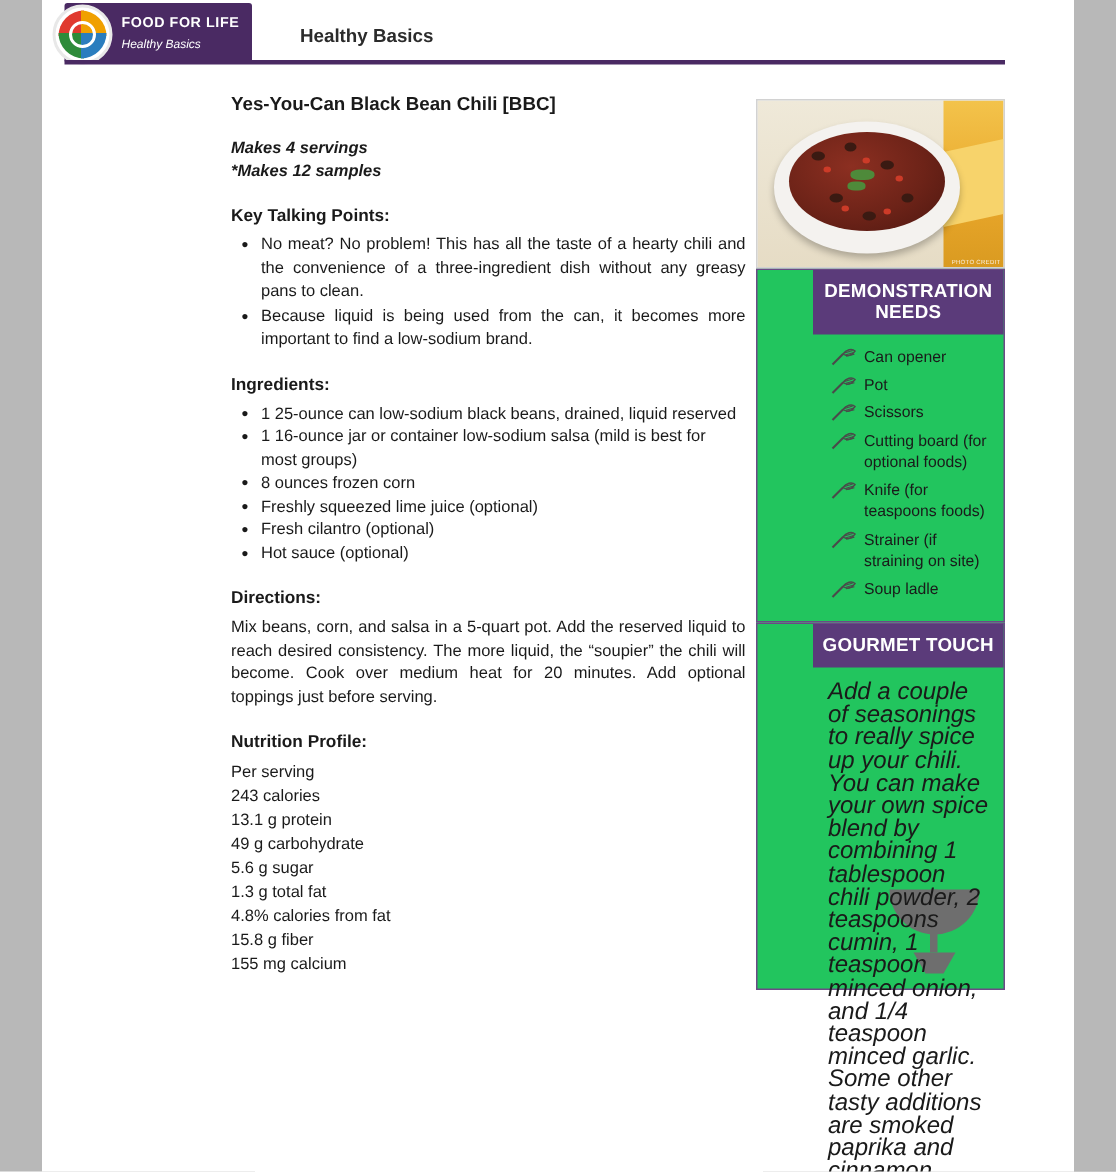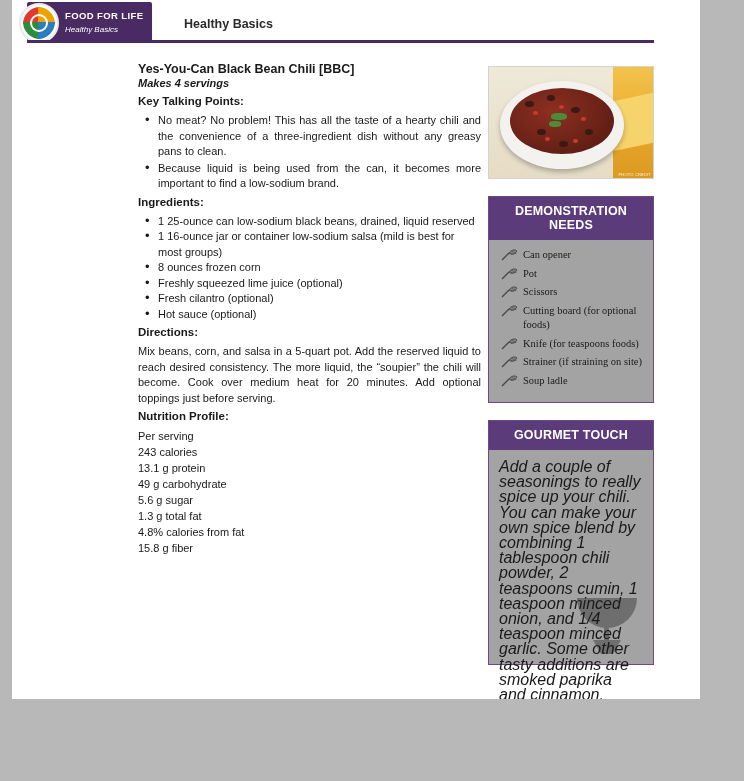--- a/index.html
+++ b/index.html
@@ -8,24 +8,24 @@
   }
   body {
     width: 744px;
     height: 781px;
     background: #b8b8b8;
     font-family: "Liberation Sans", sans-serif;
     overflow: hidden;
   }
   .page {
     position: absolute;
-    left: 12px;
+    left: 28px;
     top: 0;
     width: 688px;
-    height: 699px;
+    height: 781px;
     background: #ffffff;
     overflow: hidden;
   }
   
   .header {
     position: relative;
     height: 46px;
   }
   .logo-wrap {
     position: absolute;
@@ -103,34 +103,34 @@
   .left-col {
     position: absolute;
     left: 126px;
     top: 62px;
     width: 343px;
   }
   .recipe-title {
     font-size: 12.5px;
     font-weight: bold;
     color: #1a1a1a;
-    margin: 0 0 0 0;
+    margin: 0 0 16px 0;
   }
   .servings {
     font-size: 11px;
     font-style: italic;
     font-weight: bold;
     color: #1a1a1a;
     line-height: 15px;
   }
   .sec-head {
     font-size: 11.5px;
     font-weight: bold;
     color: #1a1a1a;
-    margin: 4px 0 6px 0;
+    margin: 16px 0 6px 0;
   }
   ul.bullets {
     margin: 0;
     padding: 0 0 0 20px;
     list-style: none;
   }
   ul.bullets li {
     position: relative;
     font-size: 11px;
     color: #1a1a1a;
@@ -225,45 +225,44 @@
     position: absolute;
     right: 2px;
     bottom: 1px;
     font-size: 4px;
     color: #ffffff;
     letter-spacing: 0.2px;
     opacity: 0.85;
   }
 
   .box {
-    margin-top: 17px;
     border: 1px solid #6b4a86;
     box-sizing: border-box;
-    background: #a3a3a3;
+    background: #22c55e;
+    padding-left: 37px;
   }
   .box-head {
     background: #5b3b7a;
     color: #ffffff;
     font-size: 12.5px;
     font-weight: bold;
     text-align: center;
     padding: 7px 4px 8px 4px;
     letter-spacing: 0.2px;
   }
   .box-body {
     padding: 8px 9px 10px 9px;
   }
   .needs-item {
     position: relative;
     font-size: 10.5px;
     color: #1a1a1a;
     line-height: 14.5px;
     padding-left: 25px;
     margin-bottom: 4px;
-    font-family: Liberation Serif, serif;
   }
   .whisk {
     position: absolute;
     left: 2px;
     top: 1px;
     width: 18px;
     height: 13px;
   }
   .gourmet-body {
     padding: 9px 10px 4px 10px;
@@ -314,20 +313,21 @@
       <div class="logo-text-1">FOOD FOR LIFE</div>
       <div class="logo-text-2">Healthy Basics</div>
     </div>
     <div class="header-title">Healthy Basics</div>
     <div class="header-rule"></div>
   </div>
 
   <div class="left-col">
     <h1 class="recipe-title">Yes-You-Can Black Bean Chili [BBC]</h1>
     <div class="servings">Makes 4 servings</div>
+    <div class="servings">*Makes 12 samples</div>
 
     <div class="sec-head">Key Talking Points:</div>
     <ul class="bullets">
       <li>No meat? No problem! This has all the taste of a hearty chili and the convenience of a three-ingredient dish without any greasy pans to clean.</li>
       <li>Because liquid is being used from the can, it becomes more important to find a low-sodium brand.</li>
     </ul>
 
     <div class="sec-head">Ingredients:</div>
     <ul class="bullets tight">
       <li>1 25-ounce can low-sodium black beans, drained, liquid reserved</li>
@@ -344,20 +344,21 @@
     <div class="sec-head">Nutrition Profile:</div>
     <div class="nutrition-lines">
       <div class="per">Per serving</div>
       <div>243 calories</div>
       <div>13.1 g protein</div>
       <div>49 g carbohydrate</div>
       <div>5.6 g sugar</div>
       <div>1.3 g total fat</div>
       <div>4.8% calories from fat</div>
       <div>15.8 g fiber</div>
+      <div>155 mg calcium</div>
     </div>
   </div>
 
   <div class="right-col">
 
     <div class="photo">
       <div class="cheese"></div>
       <div class="bowl"></div>
       <div class="chili"></div>
       <div class="bean" style="left:36px;top:34px;width:9px;height:6px;"></div>

